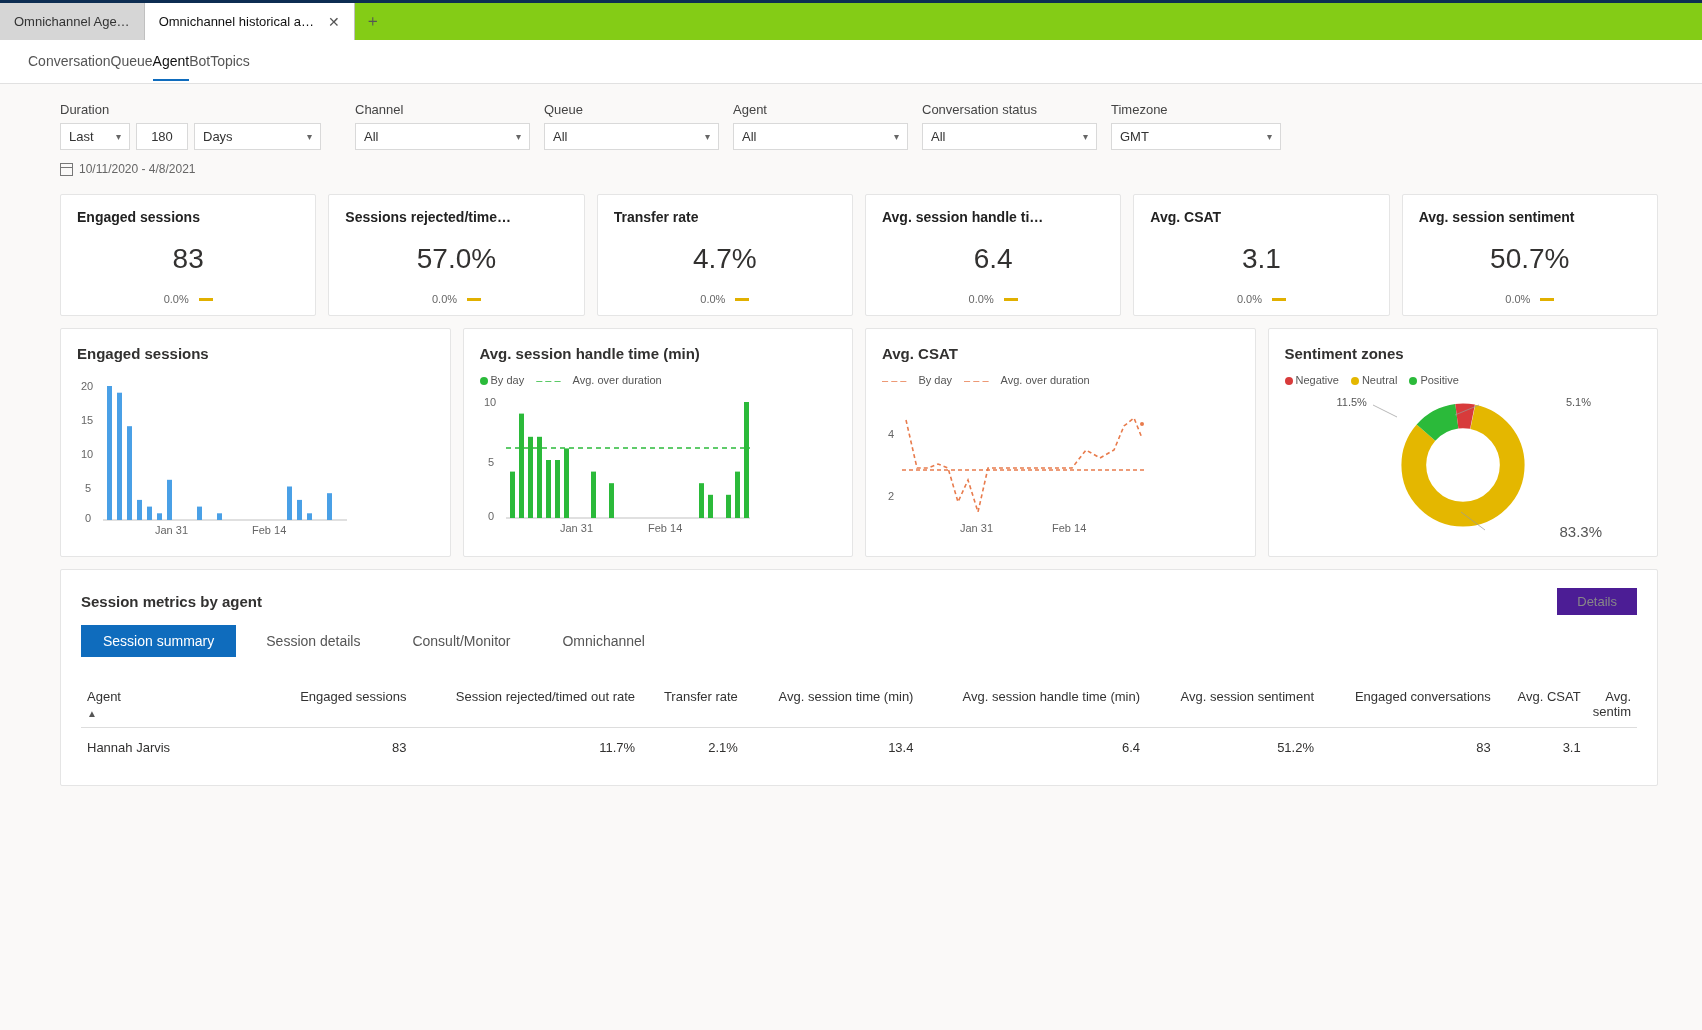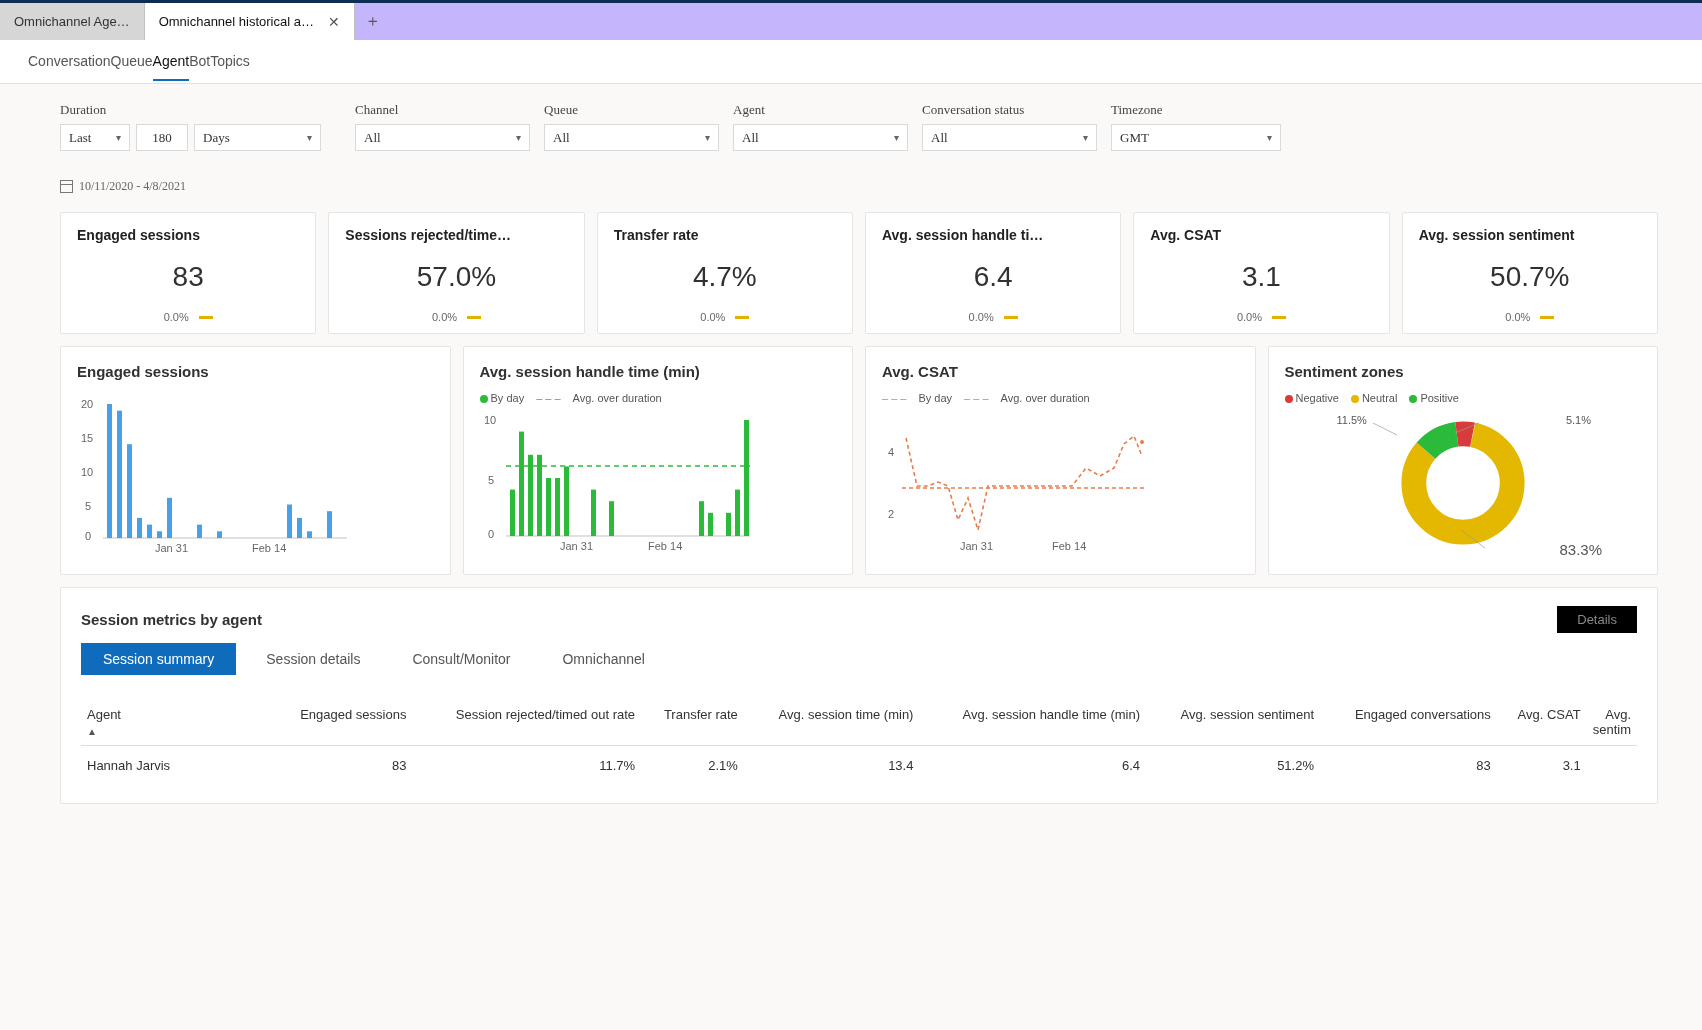--- a/index.html
+++ b/index.html
@@ -1,36 +1,36 @@
 <!DOCTYPE html>
 <html><head>
 <meta charset="utf-8">
 <style>
 * { box-sizing: border-box; margin: 0; padding: 0; }
 body { font-family: "Segoe UI", Arial, sans-serif; font-size: 13px; color: #323130; background: #fff; overflow: hidden; }
 .app-shell { width: 1702px; height: 1030px; display: flex; flex-direction: column; border-top: 3px solid #0d2d52; }
-.tabbar { height: 37px; background: #c4b5fd; display: flex; align-items: stretch; }
+.tabbar { height: 37px; background: #84cc16; display: flex; align-items: stretch; }
 .app-tab { padding: 0 14px; display: flex; align-items: center; gap: 8px; font-size: 13px; border-right: 1px solid #c0c0c0; cursor: pointer; max-width: 210px; }
 .app-tab.inactive { background: #d6d6d6; color: #333; }
 .app-tab.active { background: #fff; color: #111; }
 .app-tab .lbl { overflow: hidden; text-overflow: ellipsis; white-space: nowrap; }
 .app-tab .close { font-size: 14px; color: #555; }
 .add-tab { width: 36px; display: flex; align-items: center; justify-content: center; font-size: 16px; color: #555; cursor: pointer; }
 .sub-tabs { height: 44px; display: flex; align-items: center; padding: 0 28px; border-bottom: 1px solid #e1e1e1; }
 .sub-tab { font-size: 14px; color: #555; padding: 10px 0; cursor: pointer; border-bottom: 2px solid transparent; }
 .sub-tab.active { color: #111; border-bottom: 2px solid #0f6cbd; }
 .content { flex: 1; overflow-y: scroll; background: #faf9f8; padding: 18px 44px 26px 60px; }
 
 .filters-row { display: flex; gap: 14px; }
-.filter-block { display: flex; flex-direction: column; gap: 6px; font-family: Liberation Serif, serif; }
+.filter-block { display: flex; flex-direction: column; gap: 6px; }
 .filter-label { font-size: 13px; color: #444; }
 .sel { border: 1px solid #d9d9d9; background: #fff; height: 27px; display: flex; align-items: center; justify-content: space-between; padding: 0 8px; font-size: 13px; color: #333; cursor: pointer; }
 .chev { font-size: 10px; color: #666; }
 .filter-group-duration { display: flex; gap: 6px; }
-.date-line { margin-top: 22px; color: #666; font-size: 12px; display: flex; align-items: center; gap: 6px; }
+.date-line { margin-top: 6px; color: #666; font-size: 12px; display: flex; align-items: center; gap: 6px; }
 .cal-icon { width: 13px; height: 13px; border: 1px solid #777; position: relative; display: inline-block; }
 .cal-icon::before { content: ""; position: absolute; top: 3px; left: 0; right: 0; border-top: 1px solid #777; }
 
 .kpi-row { display: flex; gap: 12px; margin-top: 18px; }
 .card { background: #fff; border: 1px solid #e5e5e5; border-radius: 2px; }
 .kpi { flex: 1; padding: 14px 16px 10px 16px; }
 .kpi-title { font-size: 14px; font-weight: 600; color: #222; overflow: hidden; text-overflow: ellipsis; white-space: nowrap; }
 .kpi-value { font-size: 28px; font-weight: 400; text-align: center; margin-top: 18px; }
 .kpi-delta { display: flex; gap: 10px; justify-content: center; align-items: center; margin-top: 18px; font-size: 11px; color: #666; }
 .dash { width: 14px; height: 3px; background: #e1b000; display: inline-block; }
@@ -43,21 +43,21 @@
 .legend-dot { width: 8px; height: 8px; border-radius: 50%; display: inline-block; margin-right: 3px; vertical-align: middle; }
 svg { display: block; }
 .axis-text { font-size: 11px; fill: #666; }
 .bar-blue { fill: #4aa0e6; }
 .bar-green { fill: #2bba3a; }
 .line-orange { stroke: #e87b4c; stroke-width: 1.6; fill: none; stroke-dasharray: 4 3; }
 
 .big-card { margin-top: 12px; padding: 18px 20px; }
 .big-head { display: flex; justify-content: space-between; align-items: center; }
 .big-title { font-size: 15px; font-weight: 600; }
-.details-btn { background: #000000; border: none; padding: 6px 20px; color: #888; font-size: 13px; cursor: pointer; }
+.details-btn { background: #4c1d95; border: none; padding: 6px 20px; color: #888; font-size: 13px; cursor: pointer; }
 .inner-tabs { display: flex; gap: 8px; margin-top: 10px; }
 .inner-tab { padding: 8px 22px; font-size: 14px; color: #555; cursor: pointer; }
 .inner-tab.active { background: #0f6cbd; color: #fff; }
 table { width: 100%; border-collapse: collapse; margin-top: 24px; font-size: 13px; }
 th { text-align: left; font-weight: 400; color: #333; padding: 8px 6px; vertical-align: top; border-bottom: 1px solid #ddd; }
 th.num, td.num { text-align: right; }
 td { padding: 12px 6px; }
 .sort-asc { display: block; margin-top: 4px; font-size: 10px; color: #555; }
 </style>
 </head>

